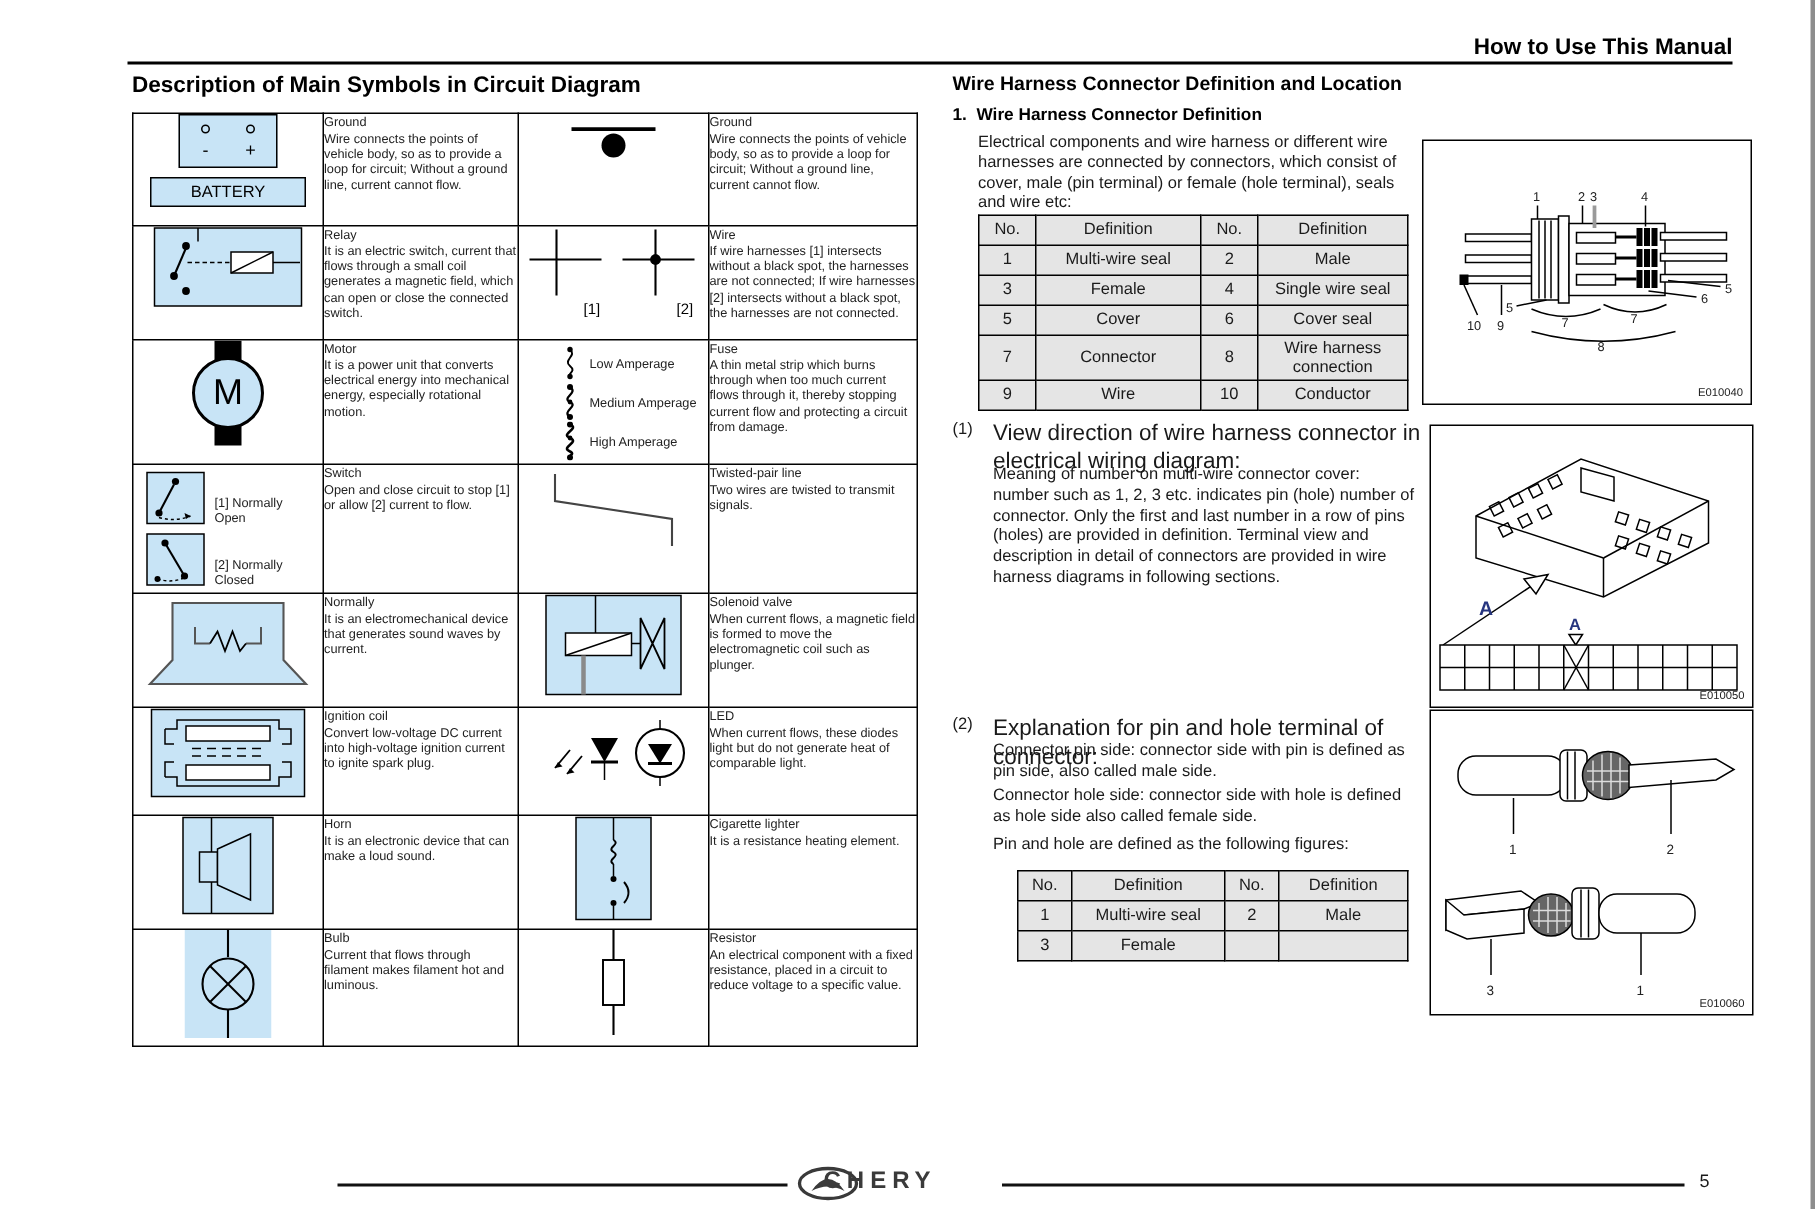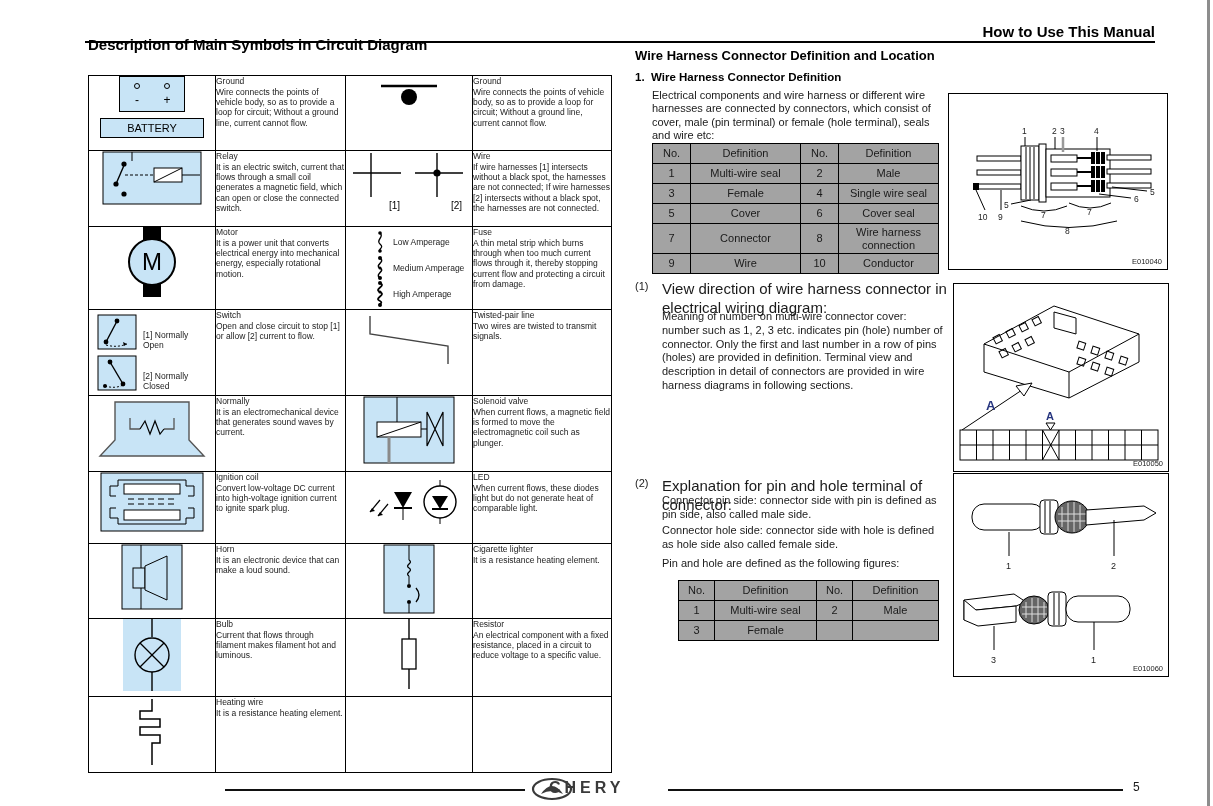--- a/index.html
+++ b/index.html
@@ -6,21 +6,21 @@
   body{
     width:1213px;height:806px;background:#ffffff;position:relative;
     font-family:"Liberation Sans", sans-serif;color:#1a1a1a;overflow:hidden;
   }
   .abs{position:absolute;}
   
   .doc-header-title{top:23px;right:58px;font-size:15px;font-weight:bold;color:#000;}
   .header-rule{left:85px;top:41px;width:1070px;height:2px;background:#000;}
   .right-edge-bar{left:1207px;top:0;width:3px;height:806px;background:#8d8d8d;}
   
-  .left-title{left:88px;top:36px;font-size:15px;font-weight:bold;color:#000;}
+  .left-title{left:88px;top:48px;font-size:15px;font-weight:bold;color:#000;}
   table.sym-table{left:88px;top:75px;border-collapse:collapse;table-layout:fixed;position:absolute;}
   table.sym-table td{border:1px solid #000;vertical-align:top;padding:0;overflow:hidden;}
   td.symcell{text-align:center;vertical-align:middle;}
   td.desc{padding:3px 5px;}
   .cell-title{font-size:8.5px;line-height:1.25;color:#222;}
   .cell-body{font-size:8.5px;line-height:1.22;color:#222;}
   
   .vflex{display:flex;flex-direction:column;align-items:center;justify-content:center;gap:6px;}
   .hflex{display:flex;align-items:flex-end;gap:6px;}
   .batt-box{border:1px solid #000;background:var(--blue);}
@@ -28,21 +28,21 @@
   .motor-black{width:18px;height:13px;background:#000;}
   .motor-circle{width:44px;height:44px;border-radius:50%;border:2px solid #000;background:var(--blue);
     display:flex;align-items:center;justify-content:center;font-size:24px;color:#000;margin:-2px 0;}
   .fuse-row{display:flex;align-items:center;gap:7px;height:26px;}
   .fuse-label{font-size:8.5px;color:#222;}
   .sw-label{font-size:8.5px;color:#222;text-align:left;width:62px;line-height:1.2;}
   
   .right-title{left:635px;top:48px;font-size:13px;font-weight:bold;color:#000;}
   .item1{left:635px;top:71px;font-size:11.5px;font-weight:bold;color:#000;}
   .intro{left:652px;top:89px;width:296px;font-size:11px;line-height:1.22;color:#1a1a1a;}
-  table.def-table{border-collapse:collapse;position:absolute;background:#a3a3a3;}
+  table.def-table{border-collapse:collapse;position:absolute;background:#e5e5e5;}
   table.def-table th,table.def-table td{border:1px solid #000;font-size:11px;text-align:center;
     vertical-align:middle;padding:1px 2px;font-weight:normal;color:#1a1a1a;line-height:1.15;}
   .para-no{position:absolute;font-size:11px;color:#1a1a1a;}
   .para-title{position:absolute;font-size:15px;line-height:1.25;color:#1a1a1a;}
   .para-body{position:absolute;font-size:11px;line-height:1.25;color:#1a1a1a;}
   
   .fig-panel{border:1px solid #000;background:#fff;}
   .fig-code{position:absolute;right:5px;bottom:3px;font-size:7.5px;color:#222;}
   
   .foot-rule{top:789px;height:1.5px;background:#111;}
@@ -338,33 +338,20 @@
         <rect x="8" y="20" width="14" height="30" fill="#fff" stroke="#000" stroke-width="1.3"></rect>
         <line x1="15" y1="50" x2="15" y2="70" stroke="#000" stroke-width="1.4"></line>
       </svg>
     </td>
     <td class="desc">
       <div class="cell-title">Resistor</div>
       <div class="cell-body">An electrical component with a fixed resistance, placed in a circuit to reduce voltage to a specific value.</div>
     </td>
   </tr>
 
-  <tr style="height:76px">
-    <td class="symcell">
-      <svg width="60" height="70">
-        <path d="M30,2 V14 H18 V22 H38 V30 H18 V38 H38 V46 H30 V68" fill="none" stroke="#000" stroke-width="1.5"></path>
-      </svg>
-    </td>
-    <td class="desc">
-      <div class="cell-title">Heating wire</div>
-      <div class="cell-body">It is a resistance heating element.</div>
-    </td>
-    <td></td>
-    <td></td>
-  </tr>
 </tbody>
   </table>
 
 <div class="abs right-title">Wire Harness Connector Definition and Location</div>
 <div class="abs item1">
   <span>1.</span>&nbsp;
   <span>Wire Harness Connector Definition</span>
 </div>
 <div class="abs intro">Electrical components and wire harness or different wire harnesses are connected by connectors, which consist of cover, male (pin terminal) or female (hole terminal), seals and wire etc:</div>
 

